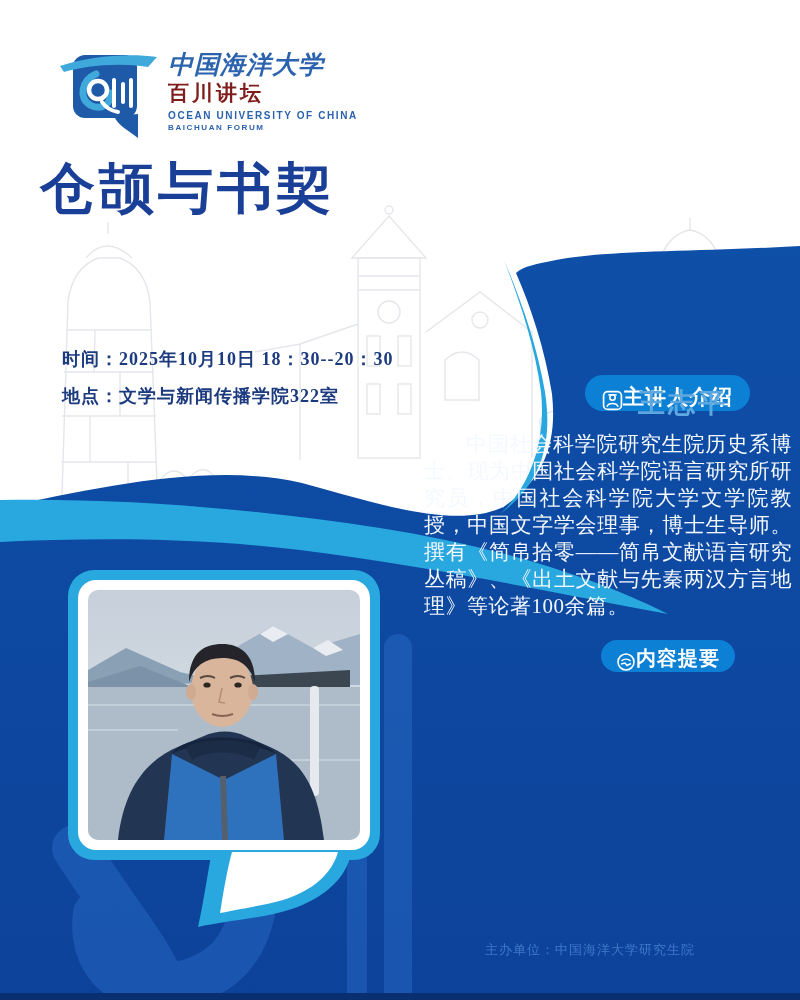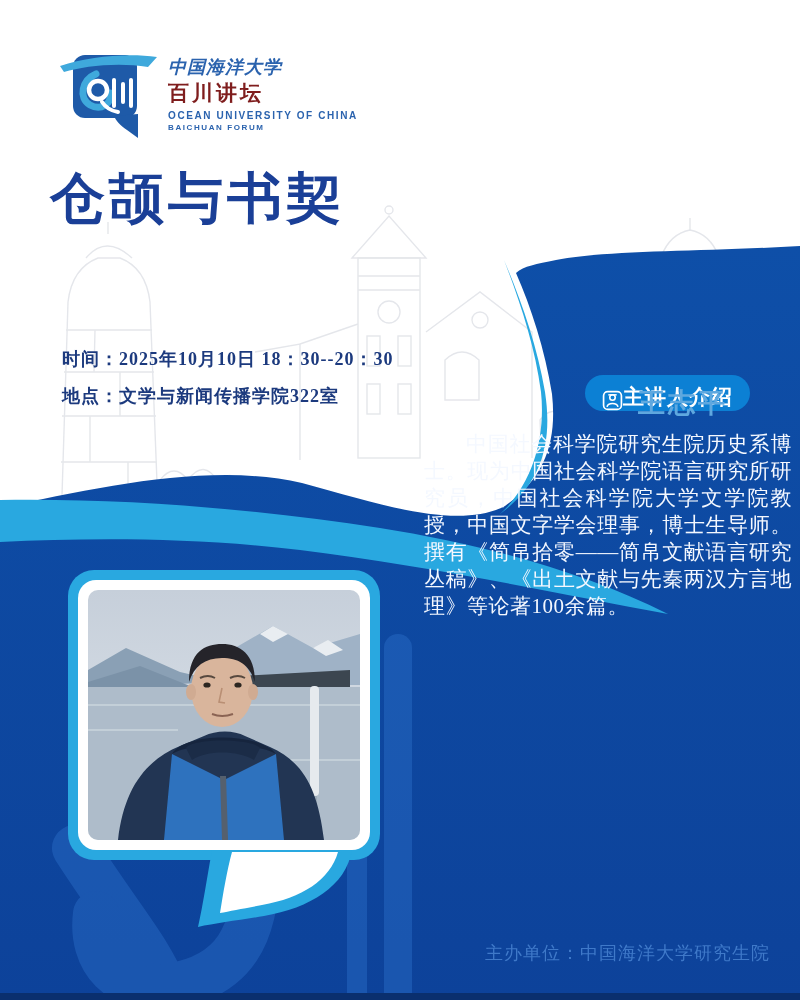--- a/index.html
+++ b/index.html
@@ -4,21 +4,21 @@
 <style>
   html,body{margin:0;padding:0;width:800px;height:1000px;overflow:hidden;background:#fff;}
   .poster{position:relative;width:800px;height:1000px;font-family:"Liberation Serif","DejaVu Serif",serif;}
   .bg{position:absolute;left:0;top:0;width:800px;height:1000px;display:block;}
   .abs{position:absolute;}
 
   
   .logo{left:58px;top:42px;display:flex;align-items:flex-start;gap:8px;}
   .logo-mark{width:102px;height:98px;display:block;}
   .logo-text{padding-top:12px;}
-  .uni-cn{font-size:18px;font-weight:bold;font-style:italic;color:#2b63ae;letter-spacing:1px;line-height:26px;font-family:Liberation Sans, sans-serif;}
+  .uni-cn{font-size:25px;font-weight:bold;font-style:italic;color:#2b63ae;letter-spacing:1px;line-height:26px;font-family:Liberation Mono, monospace;}
   .forum-cn{font-size:21px;font-weight:bold;color:#7f1d1d;letter-spacing:3px;line-height:26px;font-family:"Liberation Sans",sans-serif;}
   .uni-en{font-size:10px;font-weight:bold;color:#2b63ae;letter-spacing:1.6px;margin-top:4px;font-family:"Liberation Sans",sans-serif;}
   .forum-en{font-size:8px;font-weight:bold;color:#2b63ae;letter-spacing:1.6px;margin-top:2px;font-family:"Liberation Sans",sans-serif;}
 
   .title{left:40px;top:158px;font-size:55px;font-weight:bold;color:var(--title-blue,#1a3f97);letter-spacing:4px;line-height:62px;}
   .meta{left:62px;top:341px;font-size:18px;font-weight:bold;color:var(--meta-blue,#1c3a7e);line-height:37px;letter-spacing:1px;}
 
   .badge{display:flex;align-items:flex-end;background:var(--badge-blue,#0c80d4);color:#fff;
          border-radius:999px;font-family:"Liberation Sans","DejaVu Sans",sans-serif;font-weight:bold;margin-top:30px;}
   .badge svg{display:block;}
@@ -29,21 +29,21 @@
   .body-text{left:424px;width:368px;color:#f4f8ff;font-size:21px;line-height:27px;text-align:justify;text-indent:2em;margin:0;letter-spacing:0.5px;}
   .bio{top:431px;}
   .summary{top:656px;line-height:24.5px;}
 
   
   .bubble{left:68px;top:570px;width:312px;height:290px;background:var(--accent-cyan,#29a8e0);border-radius:26px;}
   .bubble-inner{position:absolute;left:10px;top:10px;width:292px;height:270px;background:#fff;border-radius:18px;}
   .photo{position:absolute;left:10px;top:10px;width:272px;height:250px;border-radius:10px;display:block;}
   .tail{left:190px;top:845px;width:170px;height:92px;display:block;}
 
-  .footer-line{left:485px;font-size:18px;color:var(--footer-blue,#3f79c9);letter-spacing:1px;}
+  .footer-line{left:485px;font-size:13px;color:var(--footer-blue,#3f79c9);letter-spacing:1px;}
   .footer-host{top:941px;}
   .footer-org{top:968px;}
   .bottom-strip{left:0;top:993px;width:800px;height:7px;background:var(--bottom-strip,#0a2f6e);}
 </style>
 </head>
 <body>
 
 <div class="poster">
 
   <svg class="bg" viewBox="0 0 800 1000" aria-hidden="true">
@@ -126,40 +126,48 @@
       <line x1="73" y1="38" x2="73" y2="64" stroke="#ffffff" stroke-width="4" stroke-linecap="round"></line>
     </svg>
     <div class="logo-text">
       <div class="uni-cn">中国海洋大学</div>
       <div class="forum-cn">百川讲坛</div>
       <div class="uni-en">OCEAN UNIVERSITY OF CHINA</div>
       <div class="forum-en">BAICHUAN FORUM</div>
     </div>
   </header>
 
-  <h1 class="abs title" style="margin:10px;">仓颉与书契</h1>
+  <h1 class="abs title" style="margin:0;">仓颉与书契</h1>
 
   <div class="abs meta">
     <div>时间：2025年10月10日 18：30--20：30</div>
     <div>地点：文学与新闻传播学院322室</div>
   </div>
 
   <div class="abs badge badge-speaker">
     <svg width="21" height="21" viewBox="0 0 20 20">
       <rect x="1.5" y="1.5" width="17" height="17" rx="4" stroke="#fff" stroke-width="1.6" fill="none"></rect>
       <circle cx="10" cy="7.2" r="2.6" stroke="#fff" stroke-width="1.5" fill="none"></circle>
       <path d="M4.8,16 C5.6,11.8 14.4,11.8 15.2,16" stroke="#fff" stroke-width="1.5" fill="none"></path>
       <line x1="6" y1="4.6" x2="14" y2="4.6" stroke="#fff" stroke-width="1.4"></line>
     </svg>
     <span>主讲人介绍</span>
   </div>
 
   <div class="abs speaker-name">王志平</div>
   <p class="abs body-text bio">中国社会科学院研究生院历史系博士。现为中国社会科学院语言研究所研究员，中国社会科学院大学文学院教授，中国文字学会理事，博士生导师。撰有《简帛拾零——简帛文献语言研究丛稿》、《出土文献与先秦两汉方言地理》等论著100余篇。</p>
 
+  <div class="abs badge badge-summary">
+    <svg width="20" height="20" viewBox="0 0 20 20">
+      <circle cx="10" cy="10" r="8" stroke="#fff" stroke-width="1.6" fill="none"></circle>
+      <path d="M5.5,9 C7.5,6.5 12.5,6.5 14.5,9" stroke="#fff" stroke-width="1.4" fill="none"></path>
+      <path d="M5,12 L9,11 L11,13.5 L15,11.5" stroke="#fff" stroke-width="1.4" fill="none"></path>
+    </svg>
+    <span>内容提要</span>
+  </div>
 
 
   <div class="abs bubble">
     <div class="bubble-inner">
       <svg class="photo" viewBox="0 0 272 250" preserveAspectRatio="none">
         <rect width="272" height="250" fill="url(#skyGrad)"></rect>
         <polygon points="140,62 185,36 225,58 272,44 272,95 140,95" fill="#9fb2c6"></polygon>
         <polygon points="185,36 200,44 185,52 172,44" fill="#e9edf1"></polygon>
         <polygon points="225,58 240,50 255,60 238,66" fill="#e9edf1"></polygon>
         <polygon points="0,80 38,58 92,82 135,92 0,98" fill="#8aa0b5"></polygon>

